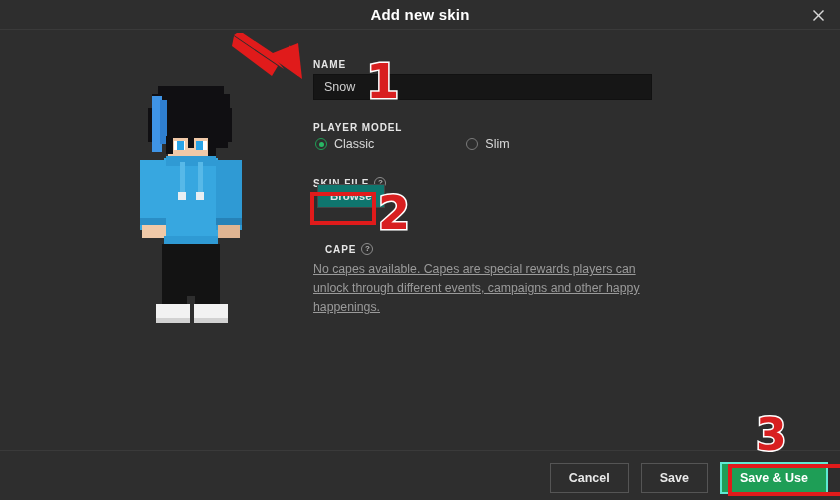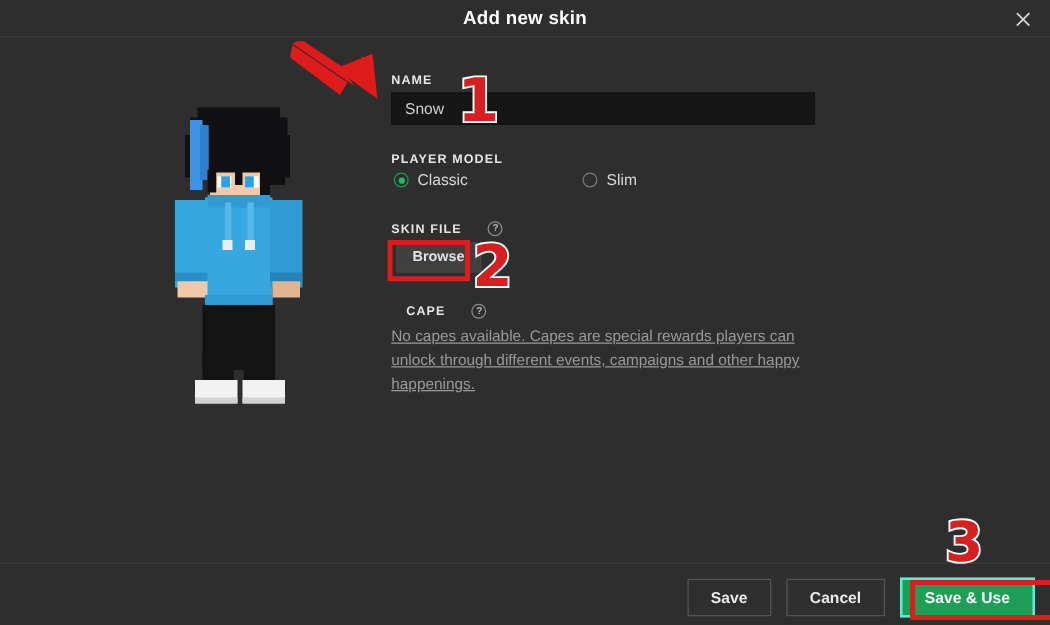--- a/index.html
+++ b/index.html
@@ -53,21 +53,21 @@
   
   .form { position: absolute; left: 313px; top: 31px; width: 360px; }
 
   .field-label {
     color: #e6e6e6;
     font-size: 10px;
     font-weight: bold;
     letter-spacing: .9px;
     text-transform: uppercase;
   }
-  .label-row { display: flex; align-items: center; gap: 21px; }
+  .label-row { display: flex; align-items: center; gap: 5px; }
 
   .help-icon {
     display: inline-flex; align-items: center; justify-content: center;
     width: 12px; height: 12px; border-radius: 50%;
     border: 1px solid #8d8d8d; color: #b6b6b6;
     font-size: 8px; font-weight: bold; line-height: 1;
     cursor: pointer;
   }
 
   .name-label { position: absolute; left: 0; top: 28px; }
@@ -95,22 +95,22 @@
   .radio-mark.on { border-color: #1f9d55; }
   .radio-mark.on::after {
     content: ""; position: absolute;
     left: 2.5px; top: 2.5px; width: 5px; height: 5px;
     border-radius: 50%; background: #29b765;
   }
   .radio-text { color: #d9d9d9; font-size: 12.5px; }
 
   .sf-label { position: absolute; left: 0; top: 146px; }
   .browse-btn {
-    position: absolute; left: 4px; top: 163px;
-    background: #404040;
+    position: absolute; left: 4px; top: 153px;
+    background: #0f766e;
     border: 1px solid #454545;
     color: #e2e2e2;
     font-family: "Liberation Sans", sans-serif;
     font-size: 11.5px; font-weight: bold;
     padding: 5px 12px;
     cursor: pointer;
   }
 
   .cape-label { position: absolute; left: 12px; top: 212px; }
   .cape-text {
@@ -257,22 +257,22 @@
 
     <div class="label-row cape-label">
       <span class="field-label">CAPE</span>
       <span class="help-icon">?</span>
     </div>
     <div class="cape-text">No capes available. Capes are special rewards players can unlock through different events, campaigns and other happy happenings.</div>
   </div>
 
   <div class="footer">
     <div class="footer-btns">
+      <button class="btn btn-ghost">Cancel</button>
       <button class="btn btn-ghost">Save</button>
-      <button class="btn btn-ghost">Cancel</button>
       <button class="btn btn-primary">Save &amp; Use</button>
     </div>
   </div>
 
   <svg class="anno-arrow" style="left:232px; top:33px;" width="80" height="48" viewBox="0 0 80 48">
     <path d="M2 2 L52 36 L40 21 L66 43 L58 12 L50 26 L8 -2 Z" fill="#e01b1b"></path>
     <polygon points="36,22 70,46 66,10" fill="#e01b1b"></polygon>
     <polygon points="2,3 46,33 40,43 0,13" fill="#e01b1b"></polygon>
   </svg>
 

